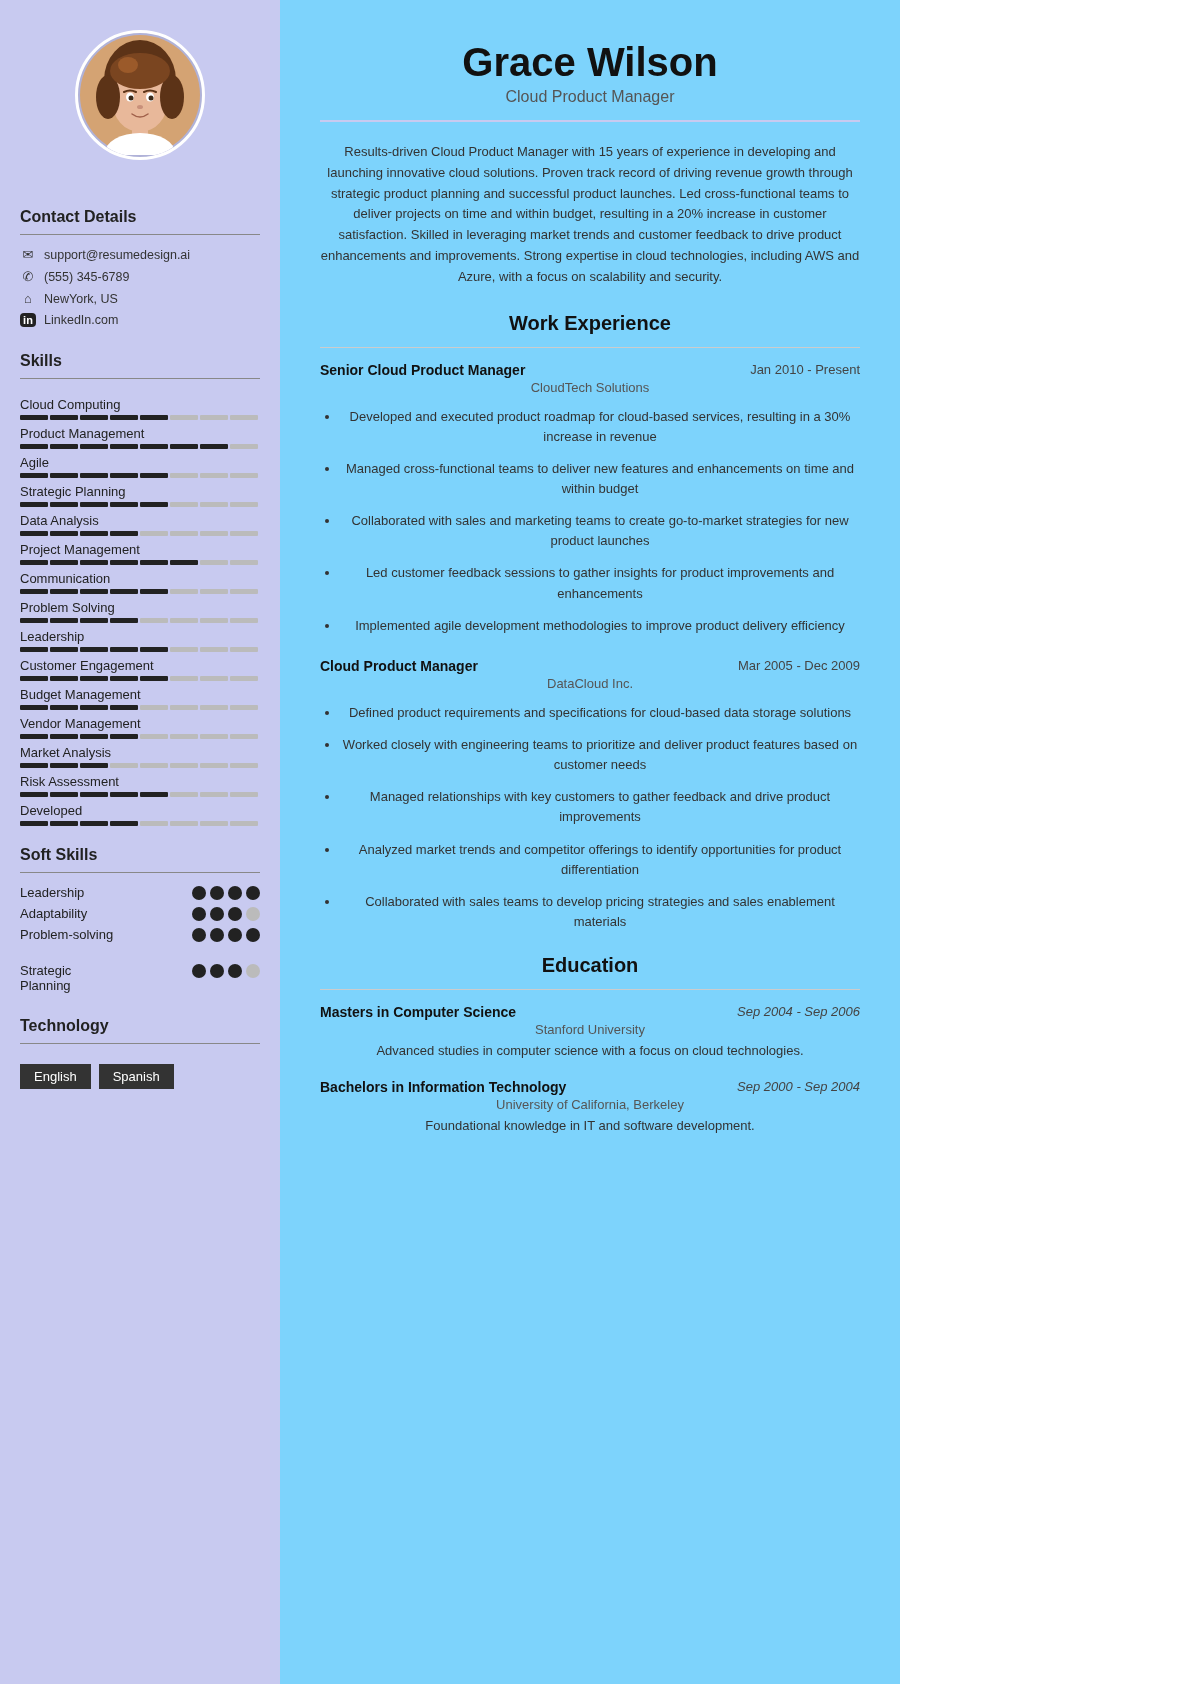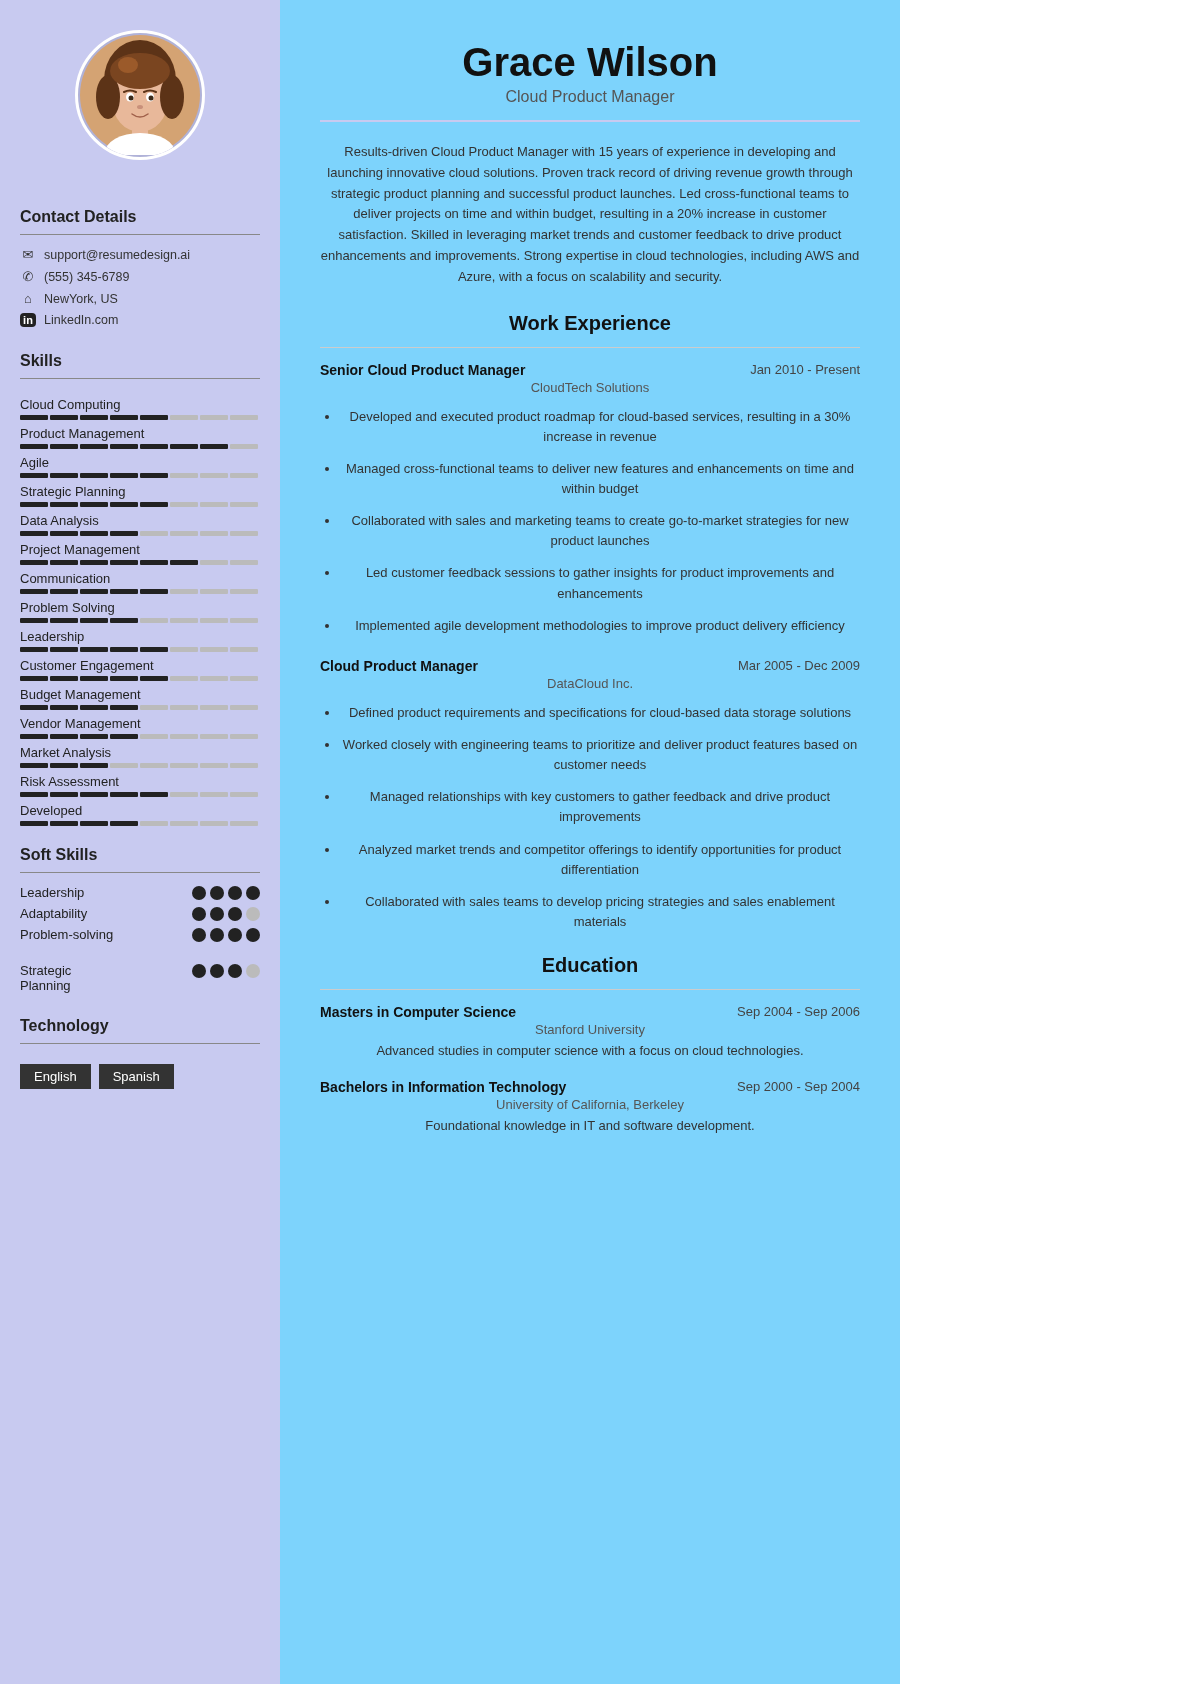--- a/index.html
+++ b/index.html
@@ -232,20 +232,21 @@
     .edu-degree {
       font-size: 14px;
       font-weight: bold;
       color: #111;
     }
     .edu-date {
       font-size: 13px;
       color: #444;
       white-space: nowrap;
       margin-left: 16px;
+      font-style: italic;
     }
     .edu-school {
       font-size: 13px;
       color: #555;
       margin-bottom: 4px;
     }
     .edu-desc {
       font-size: 13px;
       color: #333;
       line-height: 1.5;

